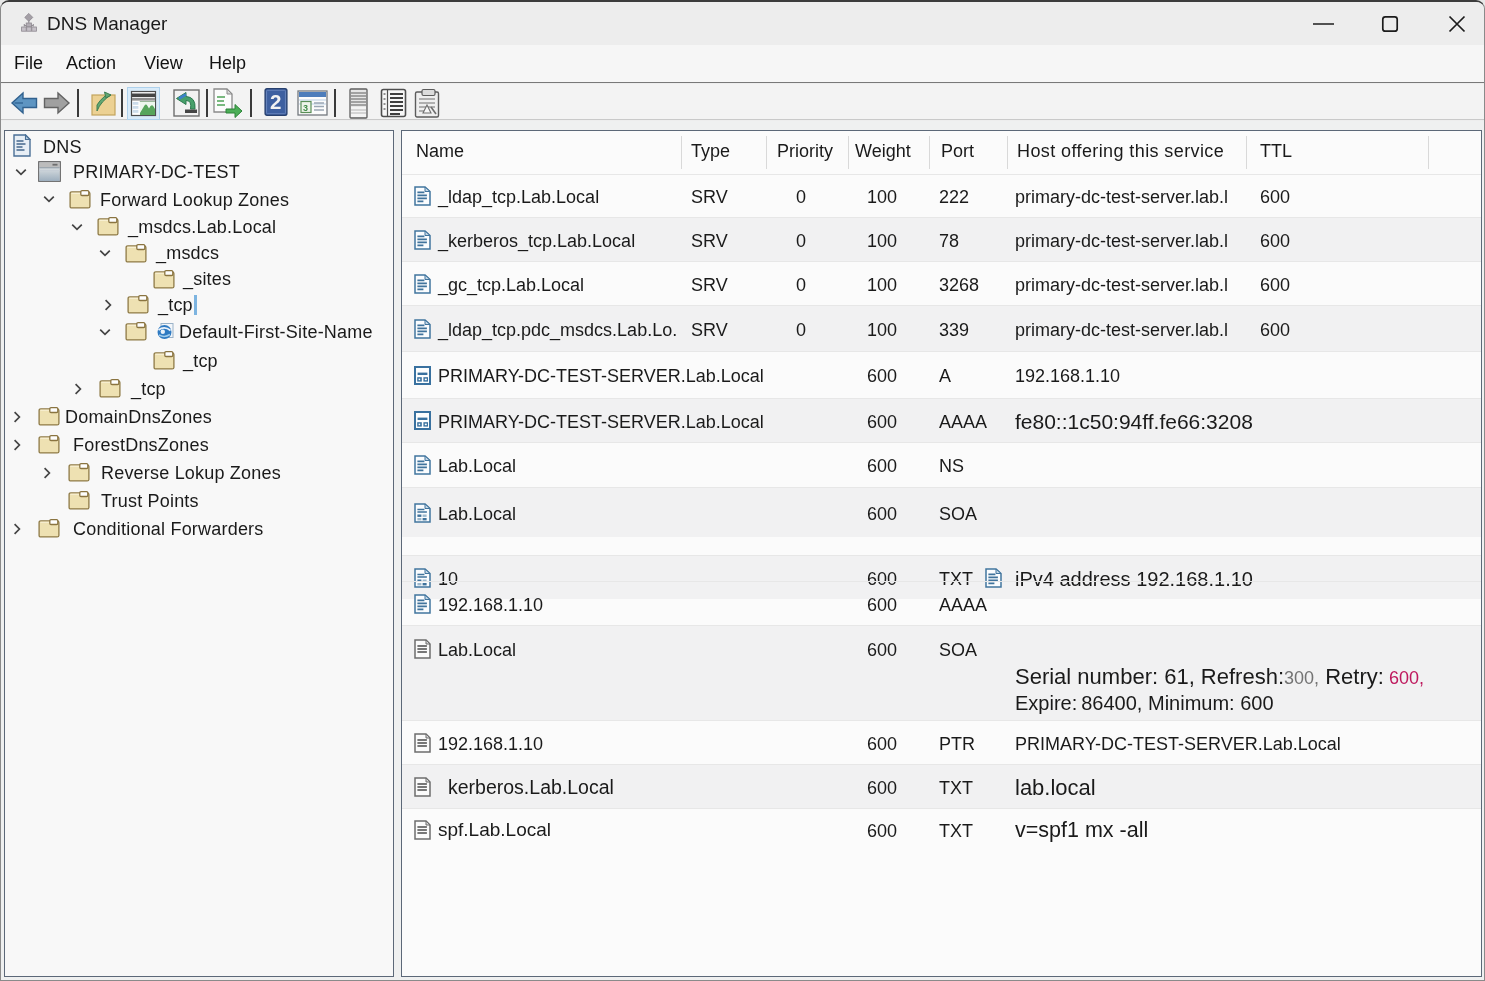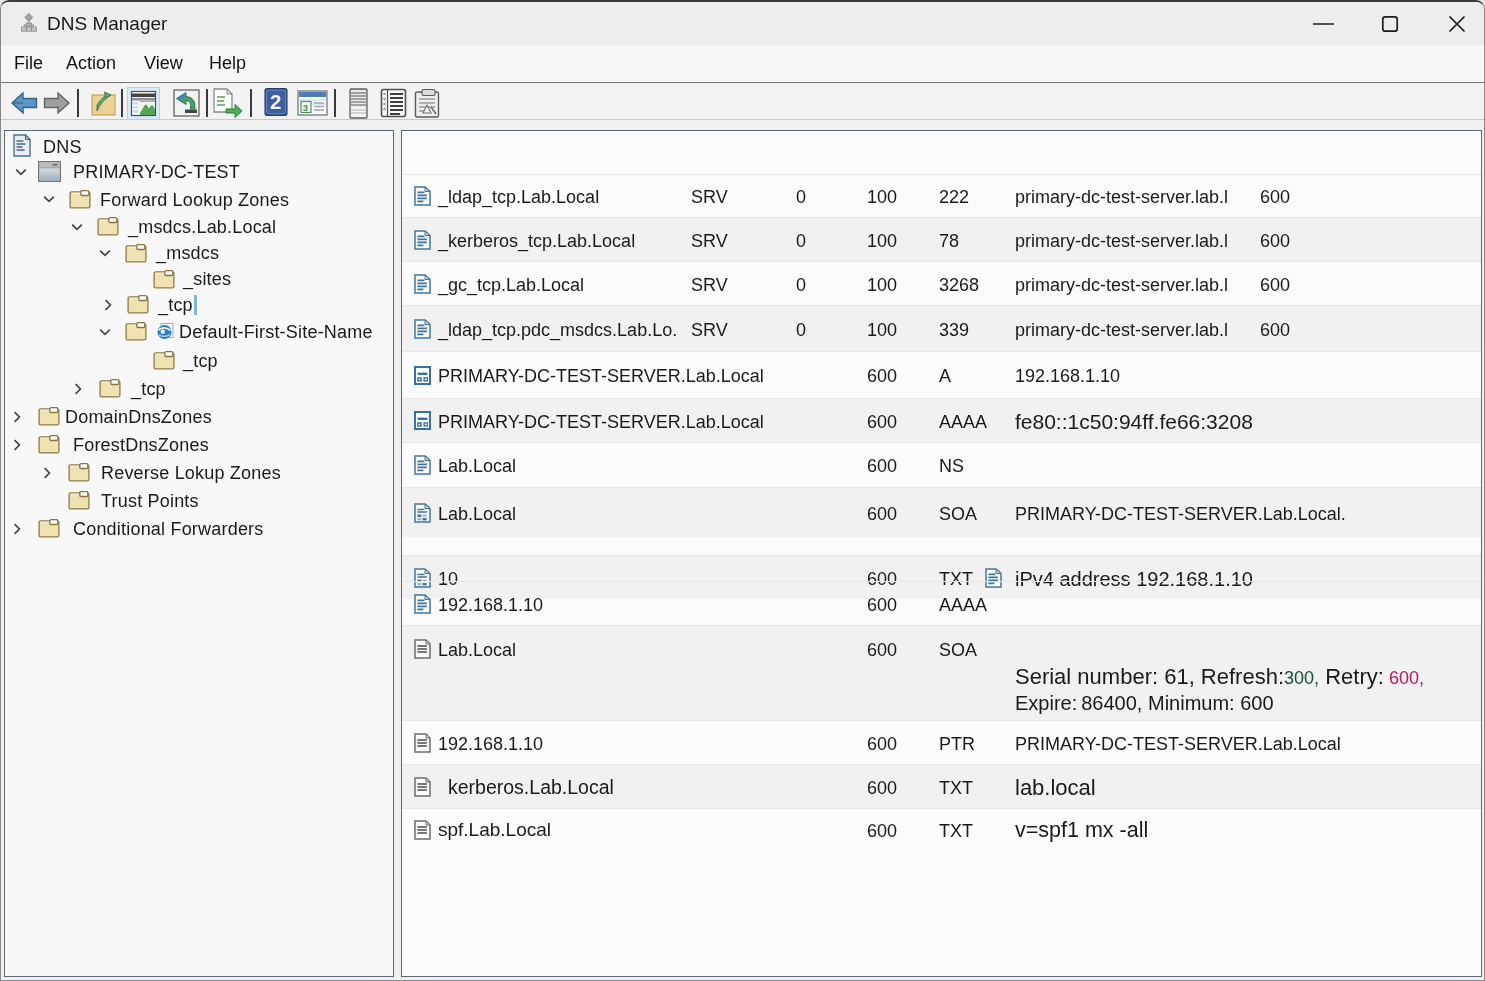--- a/index.html
+++ b/index.html
@@ -298,20 +298,36 @@
       <span class="tl" style="left:96px;top:360px">Trust Points</span>
       <svg class="ab" style="left:8px;top:392px" width="8" height="12">
           <use href="#chevr"></use>
         </svg>
       <svg class="ab" style="left:33px;top:388px" width="22" height="19">
           <use href="#folder"></use>
         </svg>
       <span class="tl" style="left:68px;top:388px">Conditional Forwarders</span>
     </div>
     <div id="rpane">
+      <div class="hdr">
+        <span style="left:14px">Name</span>
+        <span style="left:289px">Type</span>
+        <span style="left:375px">Priority</span>
+        <span style="left:453px">Weight</span>
+        <span style="left:539px">Port</span>
+        <span style="left:615px;letter-spacing:0.4px">Host offering this service</span>
+        <span style="left:858px">TTL</span>
+        <div class="hsep" style="left:279px"></div>
+        <div class="hsep" style="left:364px"></div>
+        <div class="hsep" style="left:446px"></div>
+        <div class="hsep" style="left:527px"></div>
+        <div class="hsep" style="left:605px"></div>
+        <div class="hsep" style="left:844px"></div>
+        <div class="hsep" style="left:1026px"></div>
+      </div>
       <div class="row" style="top:43px;height:43px">
         <svg class="ab" style="left:12px;top:11px" width="17" height="20">
             <use href="#docb"></use>
           </svg>
         <span style="left:36px;top:12px">_ldap_tcp.Lab.Local</span>
         <span style="left:289px;top:12px">SRV</span>
         <span style="left:394px;top:12px">0</span>
         <span style="left:465px;top:12px">100</span>
         <span style="left:537px;top:12px">222</span>
         <span style="left:613px;top:12px">primary-dc-test-server.lab.l</span>
@@ -379,21 +395,20 @@
         <span style="left:465px;top:13px">600</span>
         <span style="left:537px;top:13px">NS</span>
       </div>
       <div class="row g" style="top:356px;height:50px">
         <svg class="ab" style="left:12px;top:15px" width="17" height="20">
             <use href="#docgrid"></use>
           </svg>
         <span style="left:36px;top:16px">Lab.Local</span>
         <span style="left:465px;top:16px">600</span>
         <span style="left:537px;top:16px">SOA</span>
-        <span style="left:613px;top:16px">PRIMARY-DC-TEST-SERVER.Lab.Local.</span>
       </div>
       <div class="row g" style="top:424px;height:44px">
         <svg class="ab" style="left:12px;top:12px" width="17" height="20">
             <use href="#docgrid"></use>
           </svg>
         <span style="left:36px;top:13px">10</span>
         <span style="left:465px;top:13px">600</span>
         <span style="left:537px;top:13px">TXT</span>
         <svg class="ab" style="left:583px;top:12px" width="17" height="20">
             <use href="#docb"></use>
@@ -408,21 +423,21 @@
         <span style="left:465px;top:13px">600</span>
         <span style="left:537px;top:13px">AAAA</span>
       </div>
       <div class="row g" style="top:494px;height:95px">
         <svg class="ab" style="left:12px;top:13px" width="17" height="20">
             <use href="#docg"></use>
           </svg>
         <span style="left:36px;top:14px">Lab.Local</span>
         <span style="left:465px;top:14px">600</span>
         <span style="left:537px;top:14px">SOA</span>
-        <span style="left:613px;top:38px;font-size:22px">Serial number: 61, Refresh:<span style="position:static;color:#14532d">300,</span> Retry:<span style="position:static;color:#be185d"> 600,</span></span>
+        <span style="left:613px;top:38px;font-size:22px">Serial number: 61, Refresh:<span style="position:static;color:#737373">300,</span> Retry:<span style="position:static;color:#be185d"> 600,</span></span>
         <span style="left:613px;top:66px;font-size:20px">Expire: 86400, Minimum: 600</span>
       </div>
       <div class="row" style="top:589px;height:44px">
         <svg class="ab" style="left:12px;top:12px" width="17" height="20">
             <use href="#docg"></use>
           </svg>
         <span style="left:36px;top:13px">192.168.1.10</span>
         <span style="left:465px;top:13px">600</span>
         <span style="left:537px;top:13px">PTR</span>
         <span style="left:613px;top:13px">PRIMARY-DC-TEST-SERVER.Lab.Local</span>

